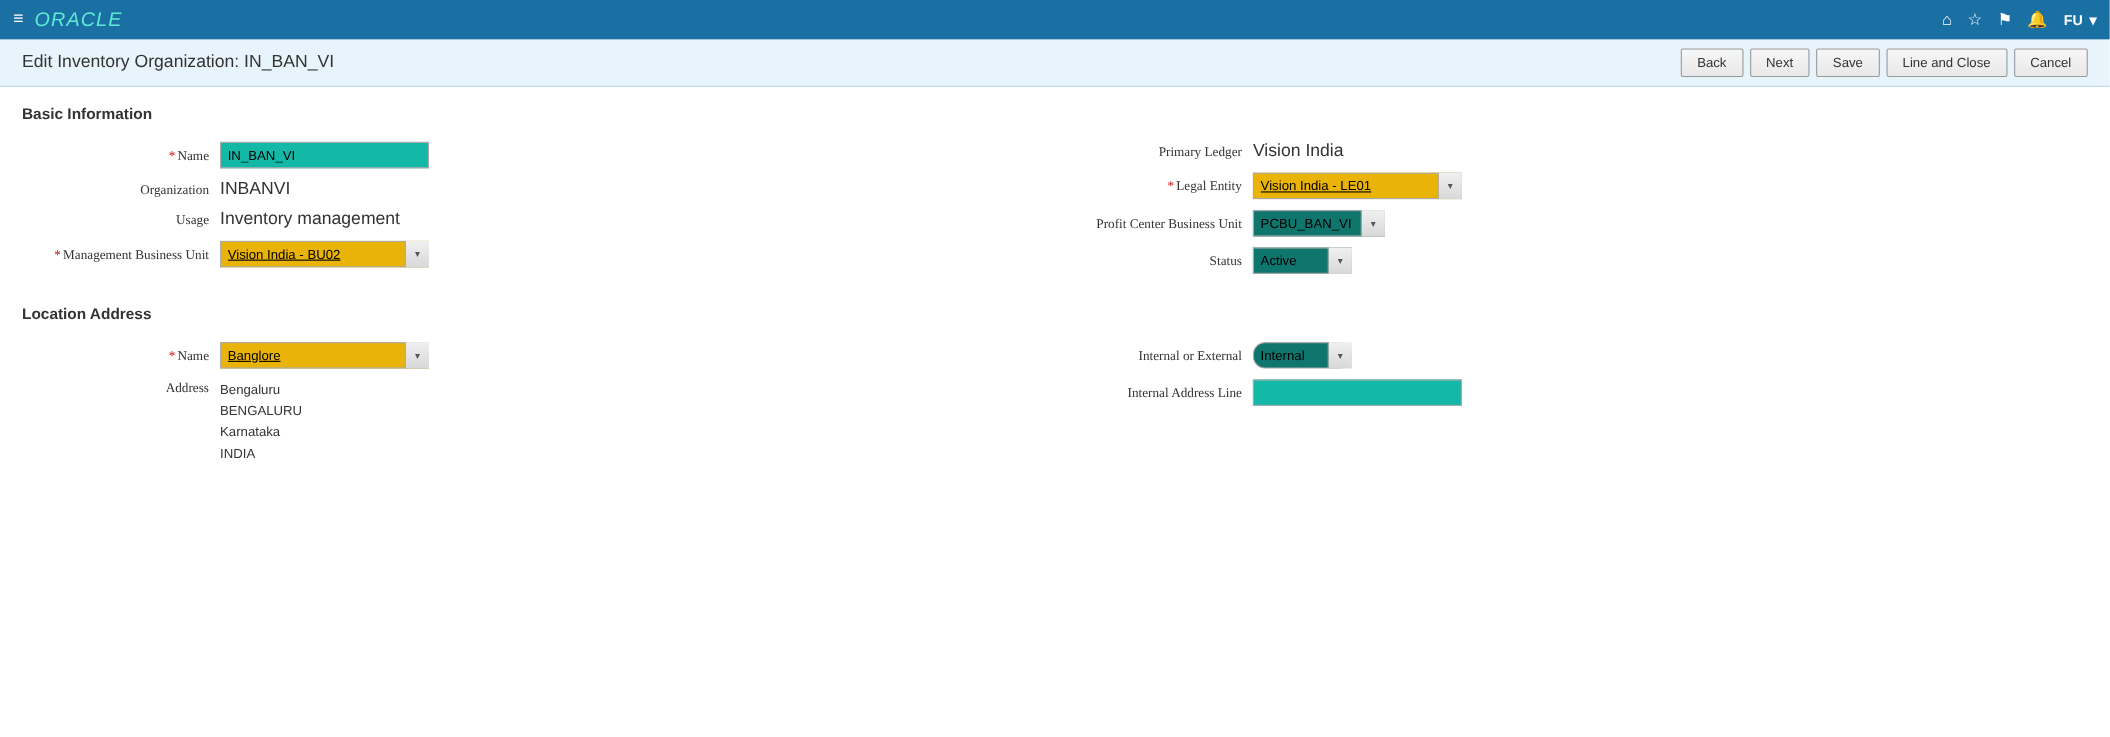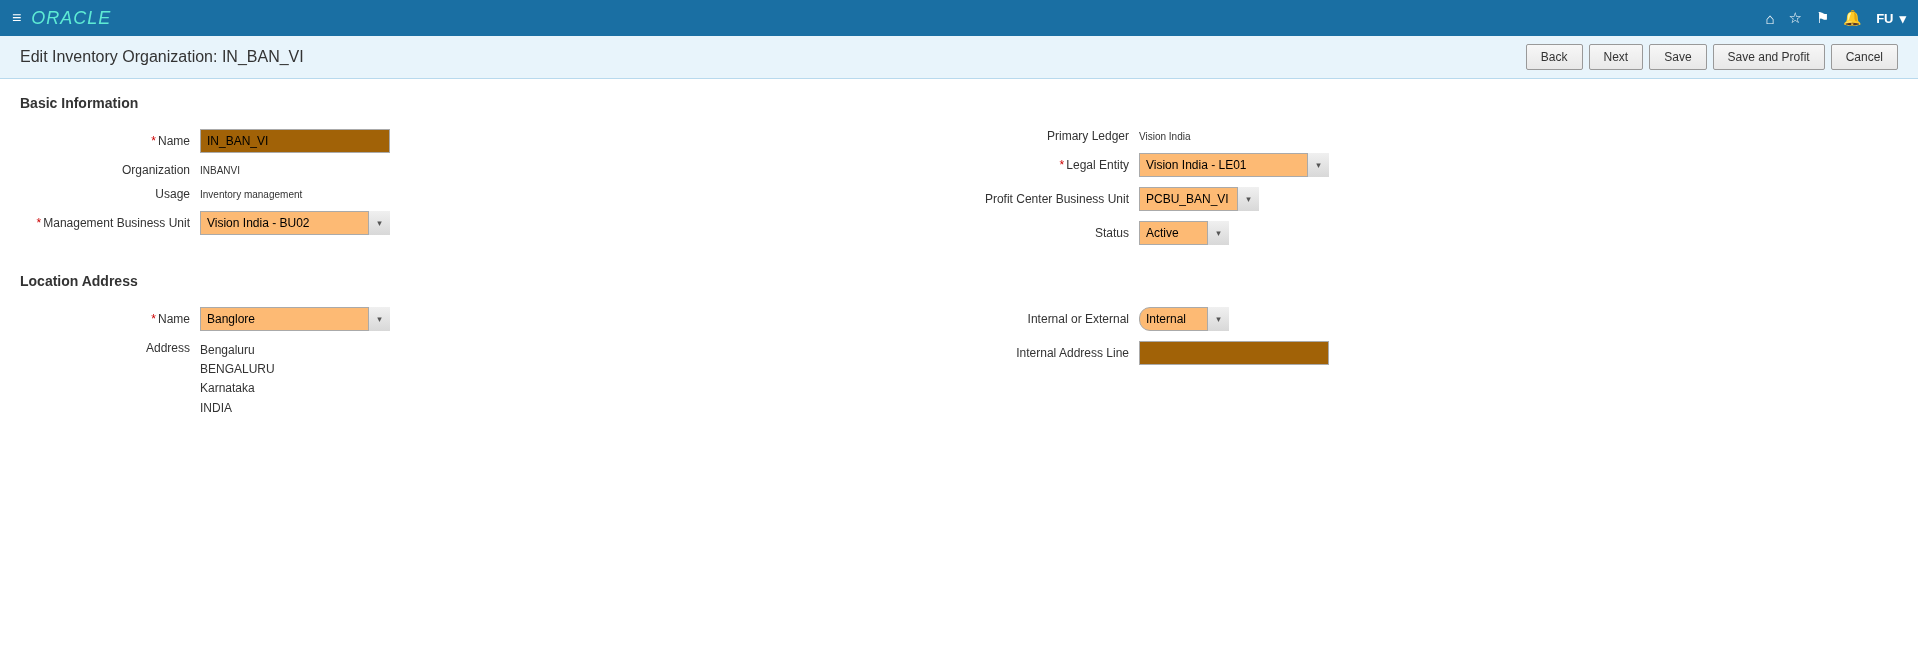--- a/index.html
+++ b/index.html
@@ -69,51 +69,53 @@
       padding-right: 30px;
     }
 
     .form-label {
       text-align: right;
       min-width: 180px;
       padding-right: 10px;
       color: #333;
       font-size: 12px;
       flex-shrink: 0;
+      font-family: Liberation Serif, serif;
     }
     .required-star { color: #c00; margin-right: 2px; }
 
     .form-value {
-      font-size: 10px;
+      font-size: 16px;
       color: #333;
     }
 
     .form-input {
       border: 1px solid #aaa;
       padding: 3px 6px;
       font-size: 12px;
       min-width: 190px;
       height: 24px;
-      background: #a16207;
+      background: #14b8a6;
     }
 
     .form-select-wrapper {
       position: relative;
       display: inline-flex;
       align-items: center;
     }
     .form-select {
       border: 1px solid #aaa;
       padding: 2px 24px 2px 6px;
       font-size: 12px;
       height: 24px;
-      background: #fdba74;
+      background: #eab308;
       appearance: none;
       min-width: 190px;
       cursor: pointer;
+      text-decoration: underline;
     }
     .select-arrow {
       position: absolute;
       right: 0;
       top: 0;
       width: 22px;
       height: 24px;
       background: linear-gradient(to bottom, #f0f0f0, #d8d8d8);
       border-left: 1px solid #aaa;
       display: flex;
@@ -127,21 +129,21 @@
     .inline-select-wrapper {
       position: relative;
       display: inline-flex;
       align-items: center;
     }
     .inline-select {
       border: 1px solid #aaa;
       padding: 2px 24px 2px 6px;
       font-size: 12px;
       height: 24px;
-      background: #fdba74;
+      background: #0f766e;
       appearance: none;
       cursor: pointer;
     }
     .pcbu-select { min-width: 120px; }
     .status-select { min-width: 90px; }
     .internal-select { min-width: 90px; border-radius: 11px; }
 
     .location-section { margin-top: 18px; }
 
     .address-block {
@@ -169,21 +171,21 @@
     </span>
   </div>
 </div>
 
 <div class="page-header">
   <span class="page-title">Edit Inventory Organization: IN_BAN_VI</span>
   <div class="header-actions">
     <button class="btn">Back</button>
     <button class="btn">Next</button>
     <button class="btn">Save</button>
-    <button class="btn">Save and Profit</button>
+    <button class="btn">Line and Close</button>
     <button class="btn">Cancel</button>
   </div>
 </div>
 
 <div class="content">
 
   <div class="section-header">Basic Information</div>
 
   <div class="form-grid">
 

